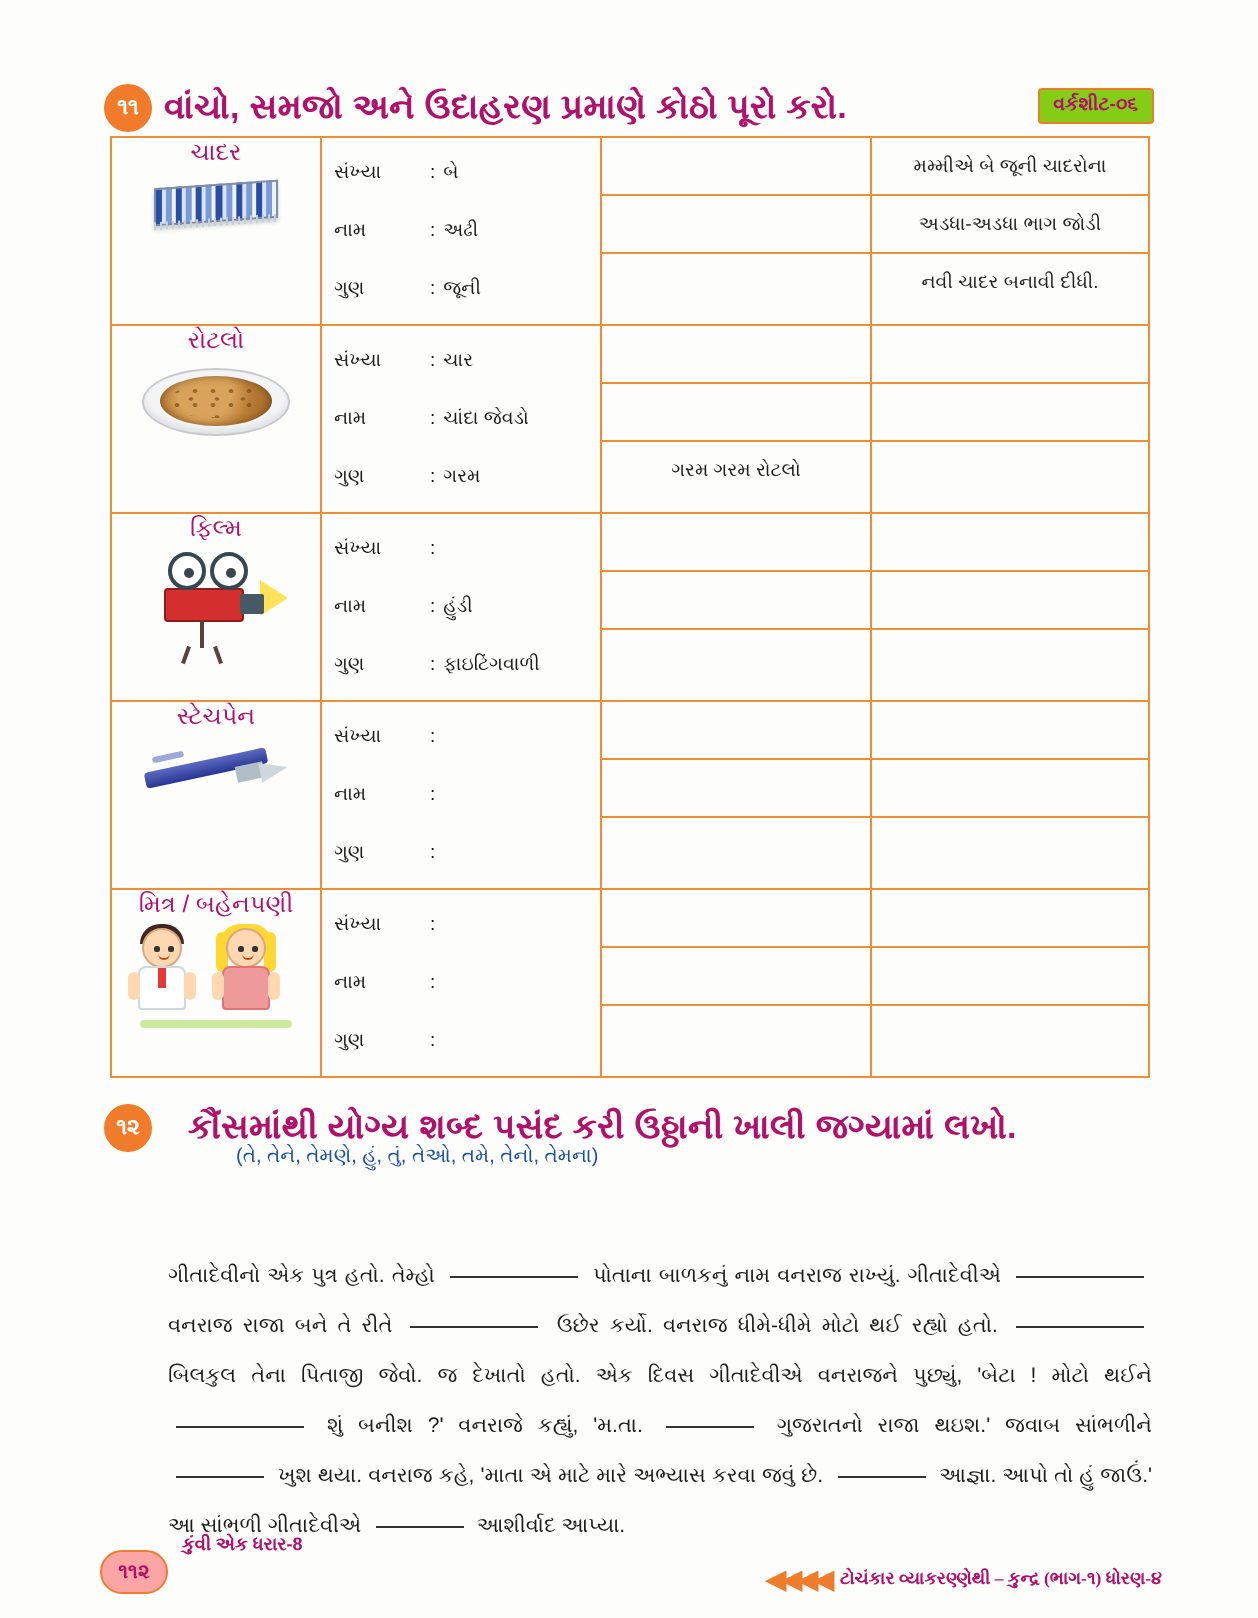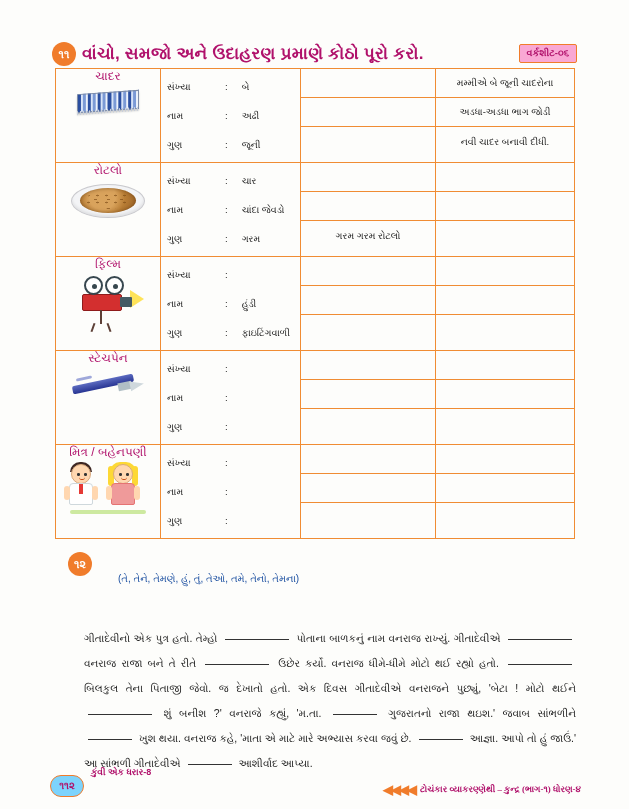--- a/index.html
+++ b/index.html
@@ -30,21 +30,21 @@
   .ex-title {
     color:#b0116b; font-size:17px; font-weight:bold;
     letter-spacing:0.2px;
   }
   .worksheet-tag {
     position:absolute; right:0; top:2px;
     border:1.5px solid #f07c2b;
     color:#b0116b; font-weight:bold;
     font-size:9.5px;
     padding:2px 7px 3px 7px;
-    background:#f9a8d4;
+    background:#84cc16;
     border-radius:2px;
   }
   
   table.grid {
     position:absolute; left:55px; top:68px;
     width:519px;
     border-collapse:collapse;
     table-layout:fixed;
   }
   table.grid td {
@@ -68,21 +68,21 @@
     margin-bottom:3px;
     white-space:nowrap;
   }
   .attr-list { padding:3px 4px 3px 6px; }
   .attr-row {
     font-size:9.5px;
     color:#222;
     height:29px;
     display:flex;
     align-items:center;
-    gap:14px;
+    gap:4px;
     white-space:nowrap;
   }
   .attr-key { display:inline-block; width:44px; color:#1b1b1b; }
   .attr-colon { color:#1b1b1b; }
   .attr-val { color:#1b1b1b; }
 
   .mid-cell, .last-cell { padding:0; }
   .sub {
     border-bottom:1px solid #f08c33;
     height:29px;
@@ -246,21 +246,21 @@
     background:#fdd835; border-radius:3px;
   }
   .kid.girl .body{ background:#ef9a9a; border:1px solid #e57373; }
   .ground{
     position:absolute; left:4px; bottom:2px; width:76px; height:4px;
     background:#cde9a0; border-radius:2px;
   }
 
   
   .ex2-head{
-    position:absolute; left:68px; top:552px; width:525px;
+    position:absolute; left:52px; top:552px; width:525px;
     display:flex; align-items:center; gap:18px;
   }
   .word-bank{
     position:absolute; left:118px; top:573px;
     color:#1b4fa0; font-size:10px;
   }
   .para{
     position:absolute; left:84px; top:596px; width:492px;
     font-size:10.5px; color:#1b1b1b; line-height:25px;
     text-align:justify;
@@ -279,21 +279,21 @@
   
   .footer-left{
     position:absolute; left:50px; bottom:12px;
     display:flex; align-items:center; gap:7px;
   }
   .page-num{
     width:34px;height:22px;border-radius:11px;
     border:1.5px solid #f07c2b; color:#b0116b;
     font-size:10px; font-weight:bold;
     display:flex;align-items:center;justify-content:center;
-    background:#7dd3fc;
+    background:#fca5a5;
     margin-top:28px;
   }
   .footer-left .ftxt{ color:#b0116b; font-size:9px; font-weight:bold; }
   .footer-right{
     position:absolute; right:48px; bottom:12px;
     display:flex; align-items:center; gap:5px;
   }
   .chevs{ color:#f07c2b; font-size:13px; letter-spacing:-2px; font-weight:bold; }
   .footer-right .ftxt2{ color:#b0116b; font-size:8.8px; font-weight:bold;font-family:Liberation Serif, serif; }
 </style>
@@ -537,20 +537,21 @@
           <div class="sub"></div>
           <div class="sub"></div>
           <div class="sub"></div>
         </td>
       </tr>
     </tbody>
   </table>
 
   <div class="ex2-head">
     <div class="ex-num">૧૨</div>
+    <div class="ex-title">કૌંસમાંથી યોગ્ય શબ્દ પસંદ કરી ઉઠ્ઠાની ખાલી જગ્યામાં લખો.</div>
   </div>
   <div class="word-bank">(તે, તેને, તેમણે, હું, તું, તેઓ, તમે, તેનો, તેમના)</div>
 
   <div class="para">
     <span>ગીતાદેવીનો એક પુત્ર હતો. તેમ્હો</span>
     <span class="blank"></span>
     <span>પોતાના બાળકનું નામ વનરાજ રાખ્યું. ગીતાદેવીએ</span>
     <span class="blank"></span>
     <span>વનરાજ રાજા બને તે રીતે</span>
     <span class="blank"></span>

